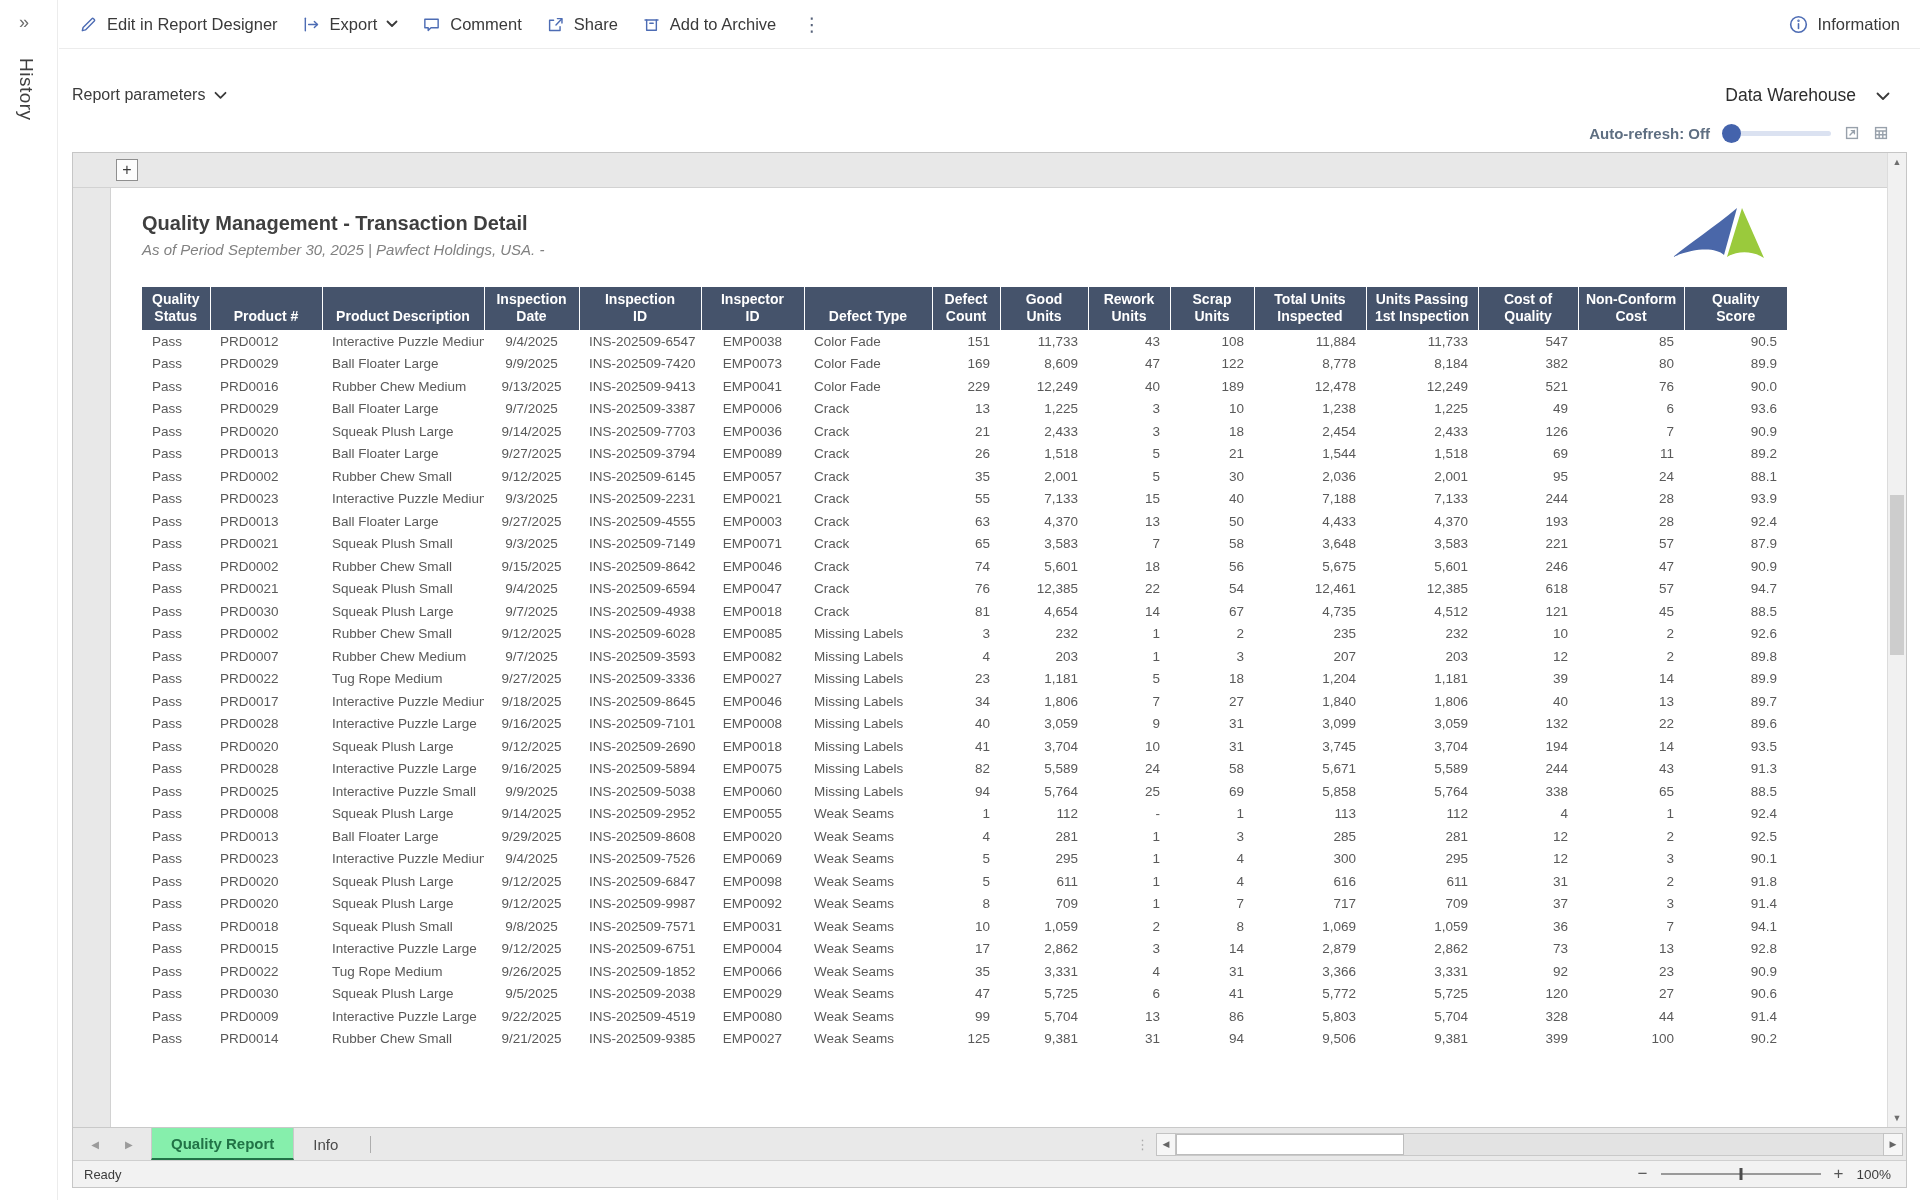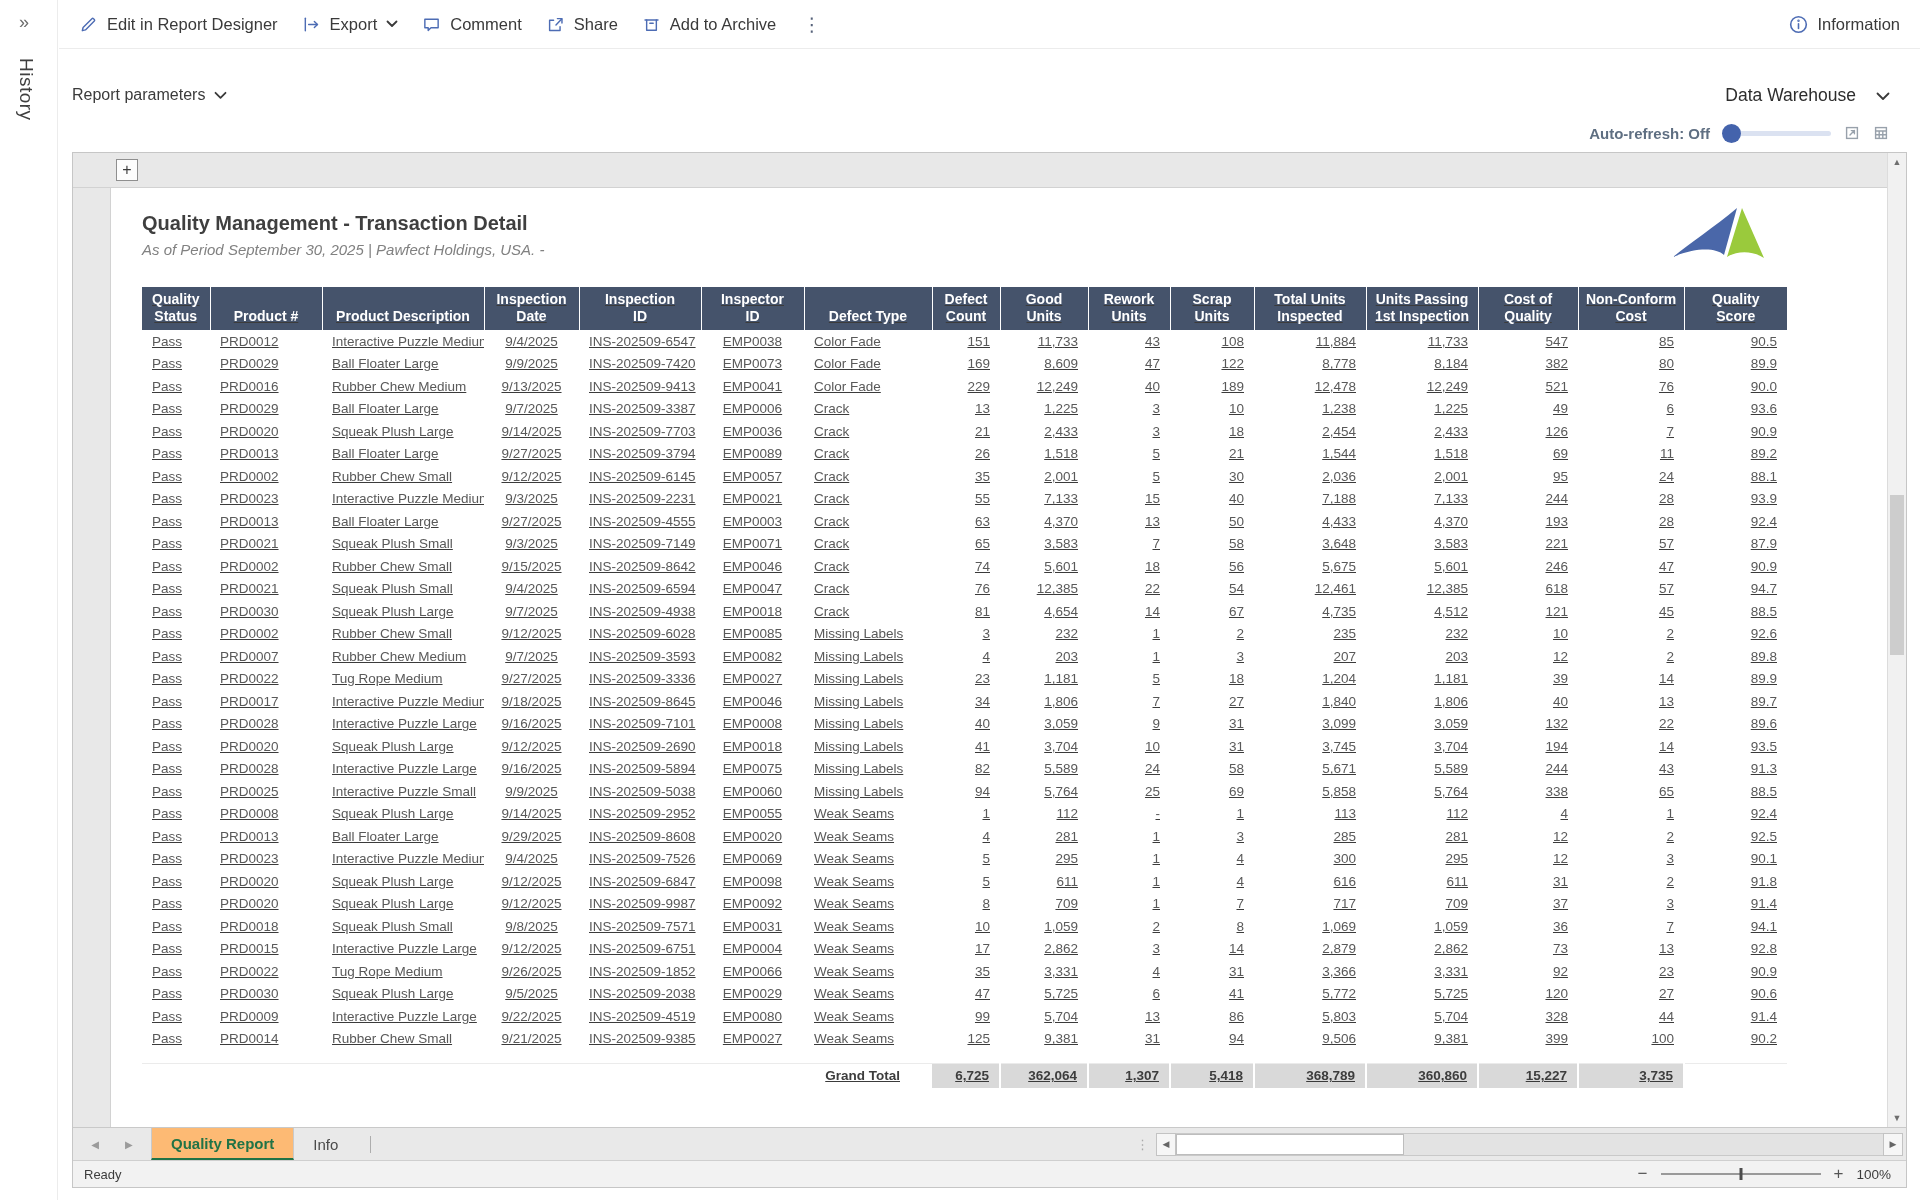--- a/index.html
+++ b/index.html
@@ -38,35 +38,35 @@
   .vscroll { position:absolute; right:0; top:0; width:19px; bottom:60px; background:#f1f1f1; border-left:1px solid #dcdcdc; }
   .vs-btn { position:absolute; left:0; right:0; height:18px; color:#6e6e6e; font-size:9px; text-align:center; line-height:18px; cursor:pointer; }
   .vs-up { top:0; } .vs-down { bottom:0; }
   .vs-thumb { position:absolute; left:2px; right:2px; top:342px; height:160px; background:#cdcdcd; cursor:pointer; }
   .sheet { position:absolute; left:39px; top:35px; right:19px; bottom:60px; background:#fff; overflow:hidden; }
   
   .r-title { position:absolute; left:30px; top:24px; font-size:20px; font-weight:bold; color:#3f3f3f; }
   .r-sub   { position:absolute; left:30px; top:53px; font-size:15px; font-style:italic; color:#818181; }
   .logo { position:absolute; right:100px; top:14px; width:120px; height:64px; }
   .tablewrap { position:absolute; left:30px; top:99px; }
-  table { border-collapse:collapse; table-layout:fixed; width:1645px;text-decoration:underline; }
+  table { border-collapse:collapse; table-layout:fixed; width:1645px; }
   th { background:#45536b; color:#fff; font-size:14px; font-weight:bold; text-align:center; vertical-align:bottom; padding:4px 3px 5px; border-right:1px solid #fff; white-space:pre-line; line-height:1.22; }
   th:last-child { border-right:none; }
   td { height:22.5px; padding:0 10px; font-size:13.5px; color:#595959; white-space:nowrap; overflow:hidden; }
   td.al { text-align:left; } td.ac { text-align:center; } td.ar { text-align:right; }
   tr.gt-spacer td { height:13px; }
   tr.gt td { height:25px; font-weight:bold; color:#3d3d3d; border-top:1px solid #ebebeb; }
   tr.gt td.shade { background:#d9d9d9; border-right:2px solid #fff; text-align:right; }
   tr.gt td.gt-label { text-align:right; padding-right:32px; }
   
   .tabbar { position:absolute; left:0; right:0; bottom:27px; height:33px; background:#e9e9e9; border-top:1px solid #c9c9c9; display:flex; align-items:stretch; }
   .tab-nav { width:78px; display:flex; align-items:center; justify-content:center; gap:26px; color:#9b9b9b; font-size:10px; }
   .tab-nav span { cursor:pointer; }
   .tab { padding:0 19px; display:flex; align-items:center; font-size:15px; color:#4a4a4a; cursor:pointer; position:relative; }
-  .tab.active { background:#fdba74; color:#217346; font-weight:bold; border-left:1px solid #c9c9c9; border-right:1px solid #c9c9c9; border-bottom:2px solid #217346; }
+  .tab.active { background:#86efac; color:#217346; font-weight:bold; border-left:1px solid #c9c9c9; border-right:1px solid #c9c9c9; border-bottom:2px solid #217346; }
   .tab-div { width:1px; height:17px; background:#adadad; align-self:center; margin-left:13px; }
   .hs { margin-left:auto; display:flex; align-items:center; gap:0; padding-right:3px; }
   .hs-grip { color:#a9a9a9; font-size:13px; margin-right:7px; letter-spacing:0; }
   .hs-btn { width:20px; height:23px; background:#f6f6f6; border:1px solid #c3c3c3; color:#666; font-size:9px; display:flex; align-items:center; justify-content:center; cursor:pointer; }
   .hs-track { width:707px; height:23px; background:#e3e3e3; border-top:1px solid #c9c9c9; border-bottom:1px solid #c9c9c9; position:relative; }
   .hs-thumb { position:absolute; left:0; top:0; height:21px; width:228px; background:#fff; border:1px solid #bdbdbd; cursor:pointer; }
   
   .statusbar { position:absolute; left:0; right:0; bottom:0; height:27px; background:#f2f2f2; border-top:1px solid #cfcfcf; display:flex; align-items:center; padding:0 11px; font-size:13px; color:#3c3c3c; }
   .zoomctl { margin-left:auto; display:flex; align-items:center; gap:13px; color:#4c4c4c; margin-right:4px; }
   .z-minus,.z-plus { font-size:17px; cursor:pointer; color:#555; }
@@ -821,38 +821,20 @@
               <td class="ar">94</td>
               <td class="ar">9,506</td>
               <td class="ar">9,381</td>
               <td class="ar">399</td>
               <td class="ar">100</td>
               <td class="ar">90.2</td>
             </tr>
             <tr class="gt-spacer">
               <td colspan="16"></td>
             </tr>
-            <tr class="gt">
-              <td></td>
-              <td></td>
-              <td></td>
-              <td></td>
-              <td></td>
-              <td></td>
-              <td class="gt-label">Grand Total</td>
-              <td class="shade">6,725</td>
-              <td class="shade">362,064</td>
-              <td class="shade">1,307</td>
-              <td class="shade">5,418</td>
-              <td class="shade">368,789</td>
-              <td class="shade">360,860</td>
-              <td class="shade">15,227</td>
-              <td class="shade">3,735</td>
-              <td></td>
-            </tr>
           </tbody>
       </table>
     </div>
   </div>
 
   <div class="vscroll">
     <div class="vs-btn vs-up">▲</div>
     <div class="vs-thumb"></div>
     <div class="vs-btn vs-down">▼</div>
   </div>

